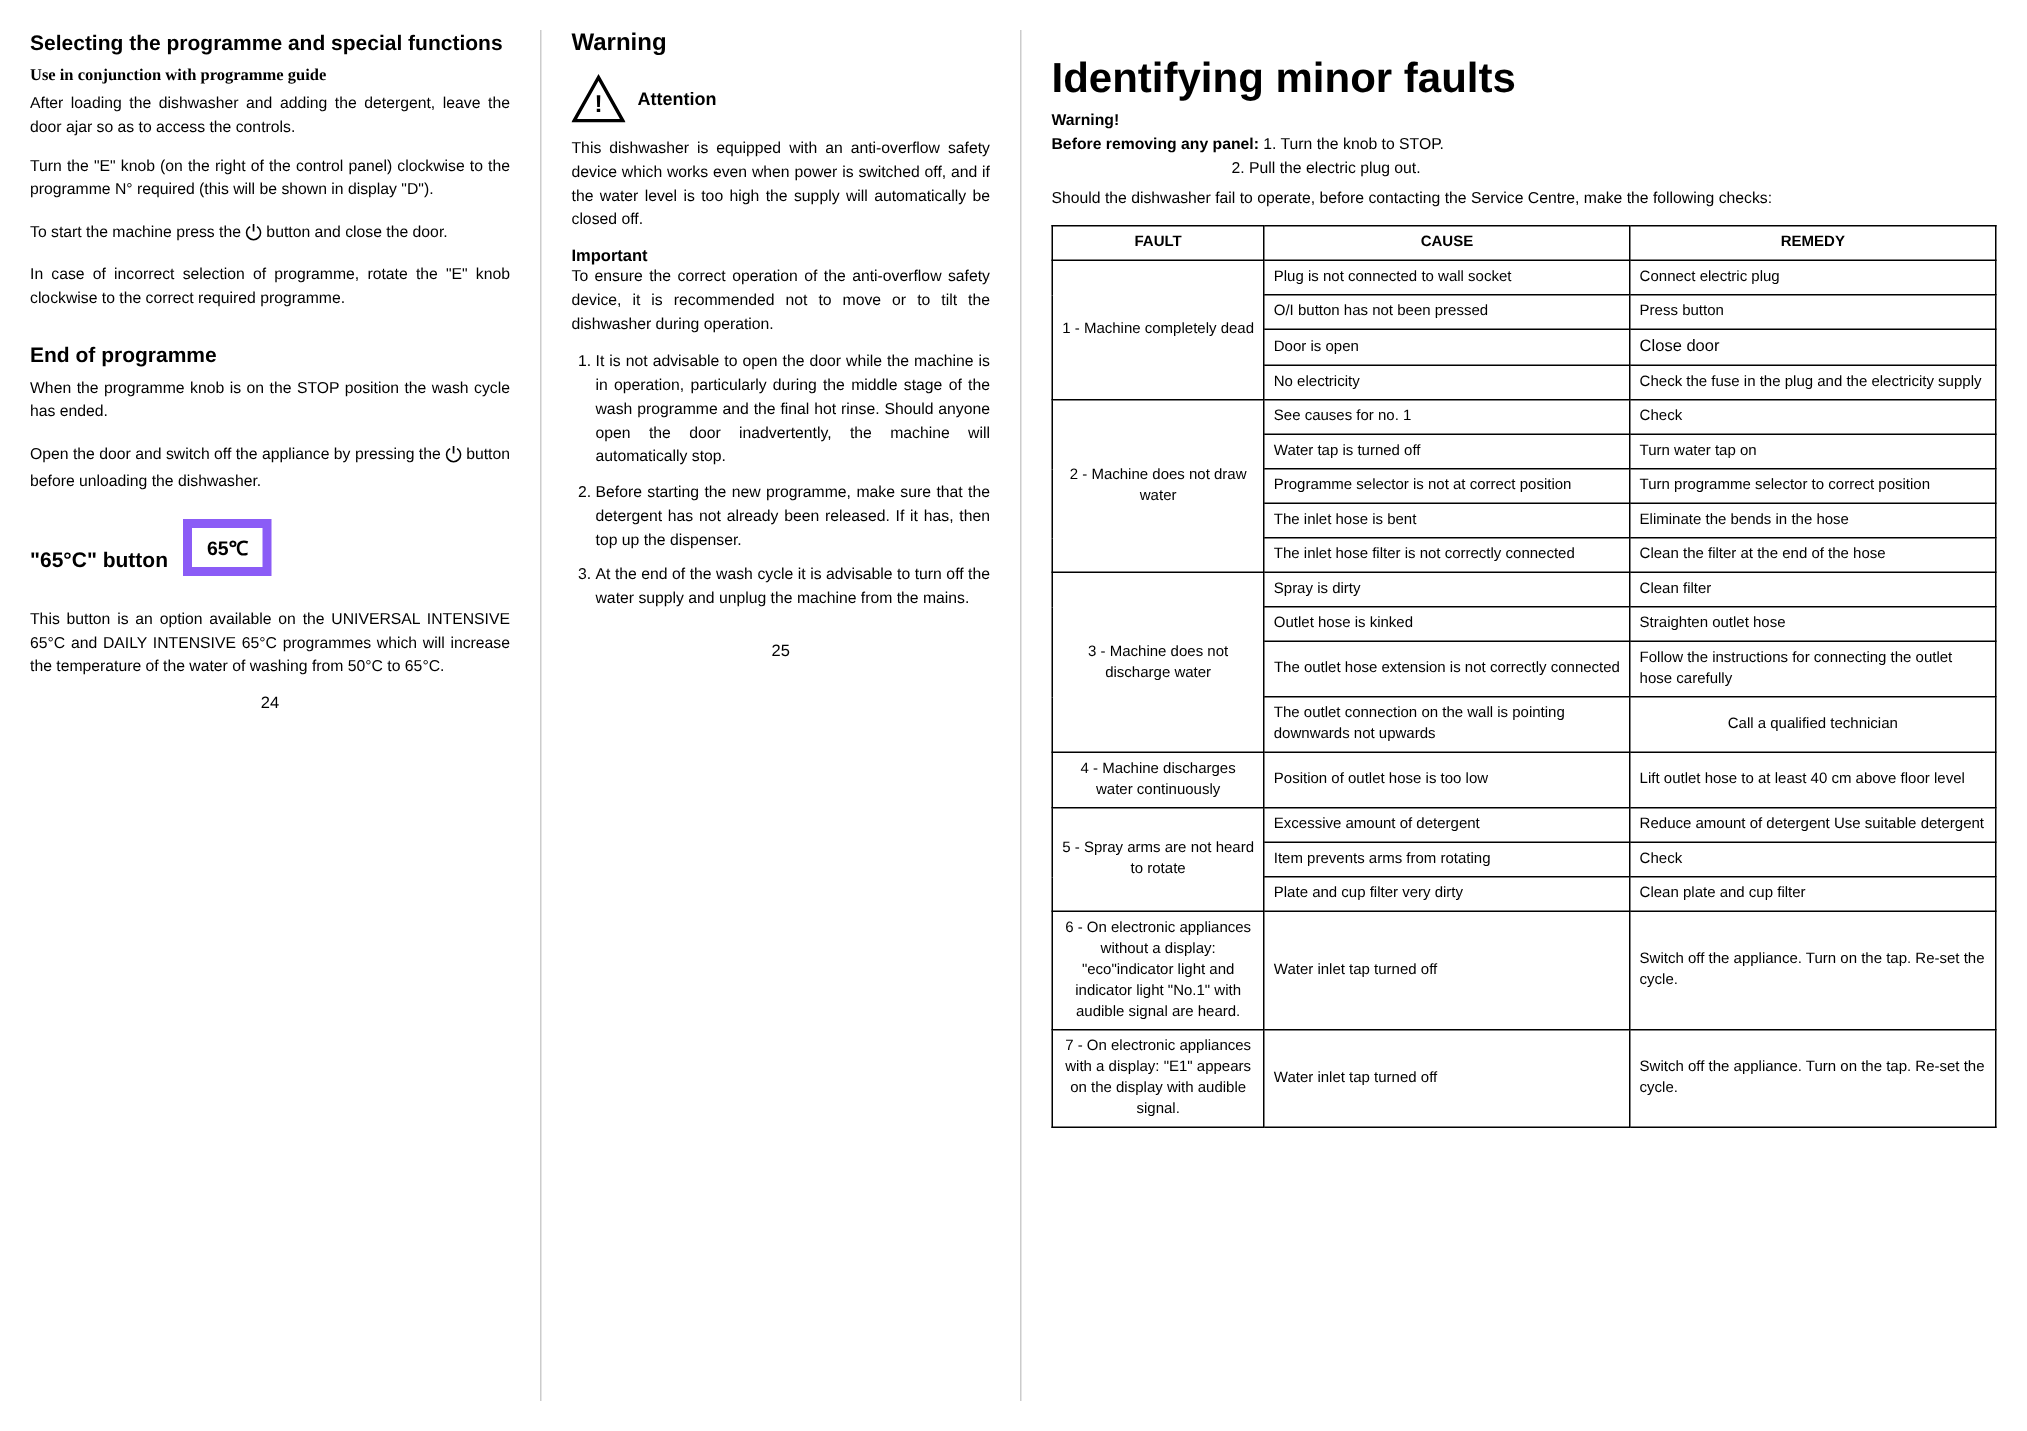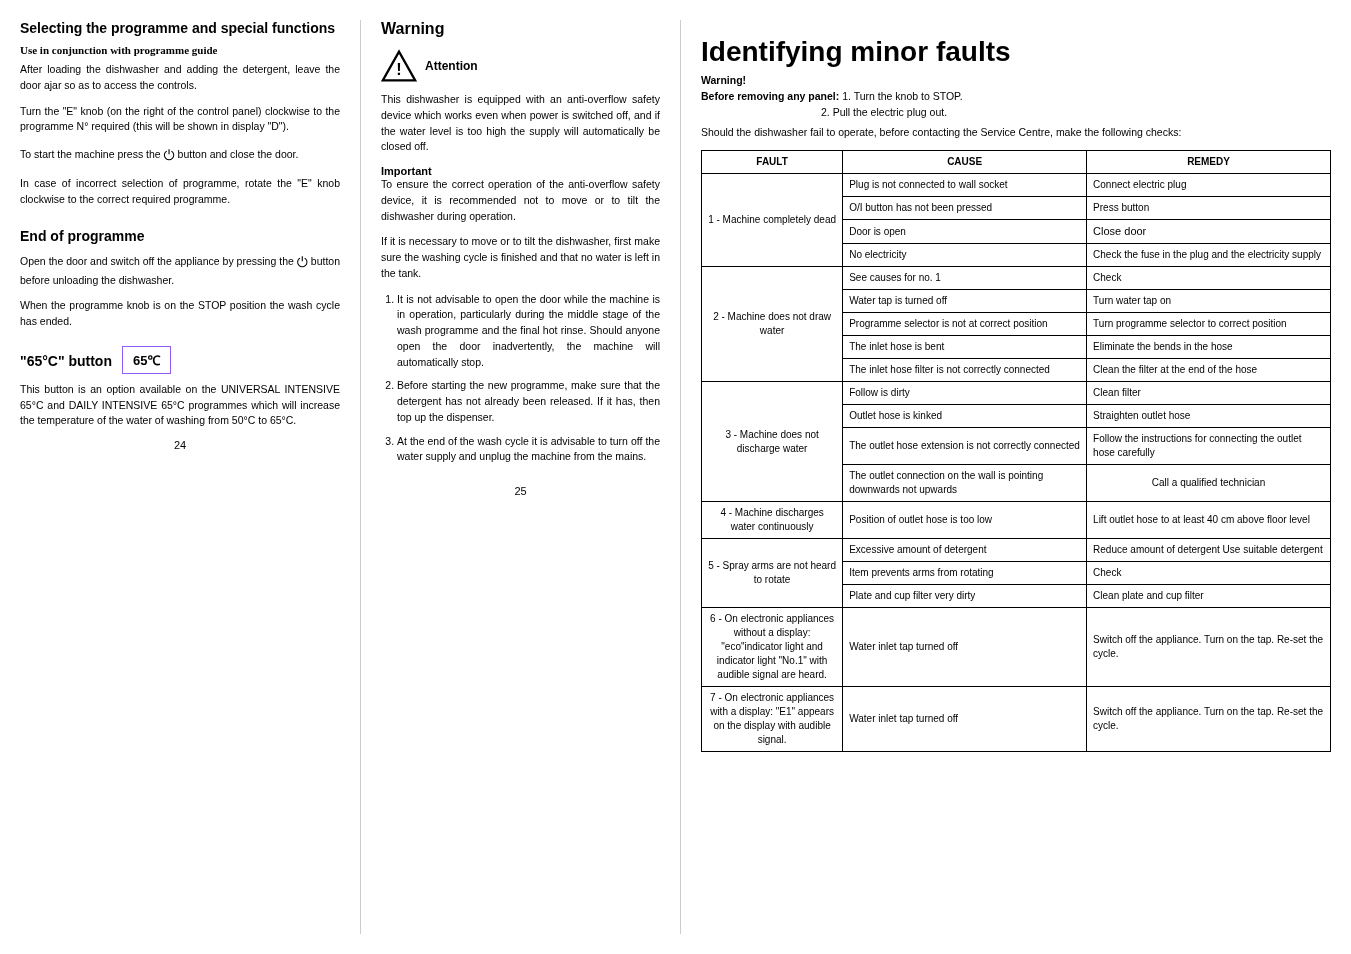--- a/index.html
+++ b/index.html
@@ -51,26 +51,26 @@
       text-align: justify;
       margin-bottom: 10px;
     }
     .end-of-programme {
       margin-top: 20px;
     }
     .button-65 {
       margin-top: 16px;
     }
     .button-box {
-      border: 1px solid #8b5cf6;
+      border: 6px solid #8b5cf6;
       display: inline-block;
       padding: 4px 10px;
       font-size: 13px;
       font-weight: bold;
-      margin-bottom: 2px;
+      margin-bottom: 16px;
     }
     .warning-title {
       font-size: 16px;
       font-weight: bold;
       margin-bottom: 10px;
     }
     .warning-icon {
       display: flex;
       align-items: center;
       gap: 8px;
@@ -169,26 +169,26 @@
       <div class="section-body">
         <span>To start the machine press the</span>
         <span class="power-icon">⏻</span>
         <span>button and close the door.</span>
       </div>
       <div class="section-body">In case of incorrect selection of programme, rotate the "E" knob clockwise to the correct required programme.</div>
     </div>
 
     <div class="end-of-programme">
       <div class="section-title">End of programme</div>
+      <div class="section-body">When the programme knob is on the STOP position the wash cycle has ended.</div>
       <div class="section-body">
         <span>Open the door and switch off the appliance by pressing the</span>
         <span class="power-icon">⏻</span>
         <span>button before unloading the dishwasher.</span>
       </div>
-      <div class="section-body">When the programme knob is on the STOP position the wash cycle has ended.</div>
     </div>
 
     <div class="button-65">
       <div style="display:flex; align-items:center; gap:10px; margin-bottom:6px;">
         <div class="section-title" style="margin-bottom:0;">"65°C" button</div>
         <div class="button-box">65℃</div>
       </div>
       <div class="section-body">This button is an option available on the UNIVERSAL INTENSIVE 65°C and DAILY INTENSIVE 65°C programmes which will increase the temperature of the water of washing from 50°C to 65°C.</div>
     </div>
 
@@ -200,21 +200,20 @@
     <div class="warning-icon">
       <svg class="triangle-icon" viewBox="0 0 40 36">
         <polygon points="20,2 38,34 2,34" fill="none" stroke="#000" stroke-width="2.5"></polygon>
         <text x="20" y="28" text-anchor="middle" font-size="18" font-weight="bold" font-family="Arial">!</text>
       </svg>
       <span class="attention-label">Attention</span>
     </div>
     <div class="section-body">This dishwasher is equipped with an anti-overflow safety device which works even when power is switched off, and if the water level is too high the supply will automatically be closed off.</div>
     <div class="important-label">Important</div>
     <div class="section-body">To ensure the correct operation of the anti-overflow safety device, it is recommended not to move or to tilt the dishwasher during operation.</div>
-    <div class="section-body">If it is necessary to move or to tilt the dishwasher, first make sure the washing cycle is finished and that no water is left in the tank.</div>
     <ol class="numbered-list">
       <li>It is not advisable to open the  door while the machine is in operation, particularly during the middle stage of the wash programme and the final hot rinse. Should anyone open the door inadvertently,  the machine will automatically stop.</li>
       <li>Before starting the new programme, make sure that the detergent has not already been released. If it has, then top up the dispenser.</li>
       <li>At the end of the wash cycle it is advisable to turn off the water supply and unplug the machine from the mains.</li>
     </ol>
     <div class="page-number-left" style="margin-top:20px;">25</div>
   </div>
 
   <div class="right-column">
     <div class="main-title">Identifying minor faults</div>
@@ -270,29 +269,29 @@
           <tr>
             <td style="font-size: 10px;">The inlet hose is bent</td>
             <td style="font-size: 10px;">Eliminate the bends in the hose</td>
           </tr>
           <tr>
             <td style="font-size: 10px;">The inlet hose filter is not correctly connected</td>
             <td style="font-size: 10px;">Clean the filter at the end of the hose</td>
           </tr>
           <tr>
             <td rowspan="4" style="text-align: center; vertical-align: middle; font-size: 10px;">3 - Machine does not discharge water</td>
-            <td style="font-size: 10px;">Follow is dirty</td>
+            <td style="font-size: 10px;">Spray is dirty</td>
             <td style="font-size: 10px;">Clean filter</td>
           </tr>
           <tr>
             <td style="font-size: 10px;">Outlet hose is kinked</td>
             <td style="font-size: 10px;">Straighten outlet hose</td>
           </tr>
           <tr>
-            <td style="font-size: 10px;">The outlet hose extension is not correctly connected</td>
+            <td style="font-size: 10px; text-align: center;">The outlet hose extension is not correctly connected</td>
             <td style="font-size: 10px;">Follow the instructions for connecting the outlet hose carefully</td>
           </tr>
           <tr>
             <td style="font-size: 10px;">The outlet connection on the wall is pointing downwards not upwards</td>
             <td style="font-size: 10px; text-align: center;">Call a qualified technician</td>
           </tr>
           <tr>
             <td rowspan="1" style="text-align: center; vertical-align: middle; font-size: 10px;">4 - Machine  discharges water continuously</td>
             <td style="font-size: 10px;">Position of outlet hose is too low</td>
             <td style="font-size: 10px;">Lift outlet hose to at least 40 cm above floor level</td>

